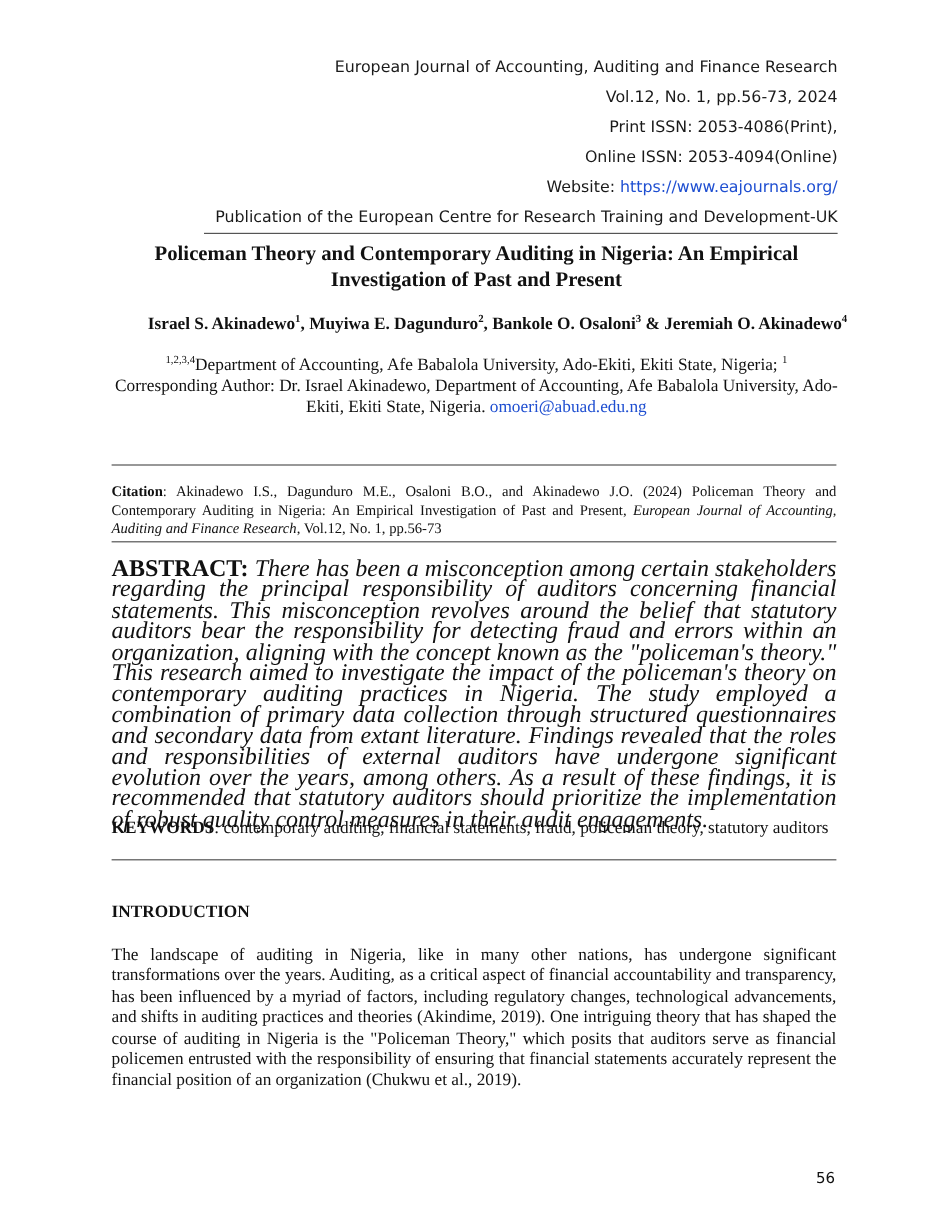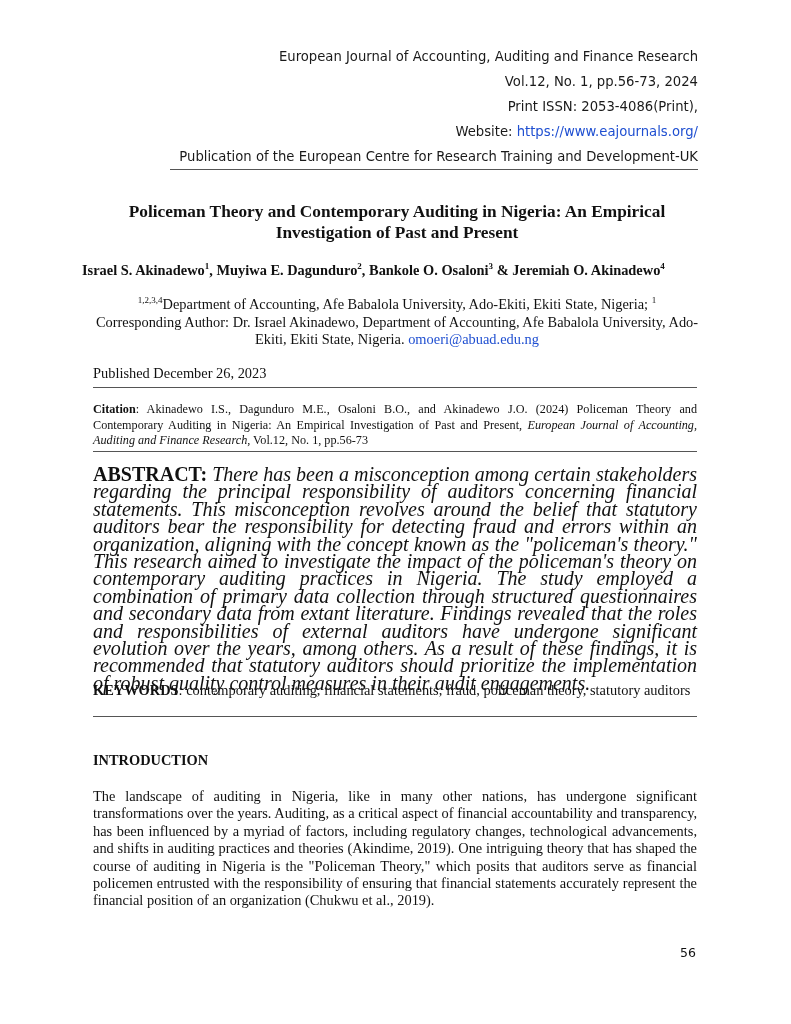--- a/index.html
+++ b/index.html
@@ -4,21 +4,21 @@
 <style>
   html, body { margin: 0; padding: 0; background: #ffffff; }
   body { width: 791px; height: 1024px; position: relative; overflow: hidden; color: #111; }
   .header { position: absolute; left: 170px; width: 528px; top: 44px; text-align: right;
     font-family: "DejaVu Sans", sans-serif; font-size: 13.2px; color: #1a1a1a; }
   .header .line { height: 25px; line-height: 25px; white-space: nowrap; }
   .header .pub { border-bottom: 1.5px solid #555; }
   .header a, .link { color: #1f4fd1; }
   .title { position: absolute; left: 95px; width: 604px; top: 201px; text-align: center;
     font-family: "Liberation Serif", serif; font-weight: bold; font-size: 17.3px; line-height: 21px; }
-  .authors { position: absolute; left: 82px; width: 604px; top: 262px; text-align: left;
+  .authors { position: absolute; left: 102px; width: 604px; top: 262px; text-align: right;
     font-family: "Liberation Serif", serif; font-weight: bold; font-size: 14.4px; line-height: 17px; }
   .affil { position: absolute; left: 95px; width: 604px; top: 296px; text-align: center;
     font-family: "Liberation Serif", serif; font-size: 14.4px; line-height: 17.5px; }
   sup { font-size: 9px; vertical-align: super; line-height: 0; }
   .doi-row { position: absolute; left: 93px; width: 604px; top: 365px; height: 22px;
     font-family: "Liberation Serif", serif; font-size: 14.4px; border-bottom: 1.5px solid #555;
     display: flex; justify-content: space-between; }
   .doi-link { color: #5b8fc9; text-decoration: none; }
   .citation { position: absolute; left: 93px; width: 604px; top: 402px;
     font-family: "Liberation Serif", serif; font-size: 12.2px; line-height: 15.5px;
@@ -26,29 +26,30 @@
   .abstract { position: absolute; left: 93px; width: 604px; top: 466px;
     font-family: "Liberation Serif", serif; font-size: 20px; line-height: 17.4px; text-align: justify; }
   .abstract .body { font-style: italic; }
   .keywords { position: absolute; left: 93px; width: 604px; top: 682px;
     font-family: "Liberation Serif", serif; font-size: 14.4px; line-height: 17.4px; text-align: justify;
     border-bottom: 1.5px solid #555; padding-bottom: 17px; }
   .intro-head { position: absolute; left: 93px; top: 752px; font-family: "Liberation Serif", serif;
     font-weight: bold; font-size: 14.4px; }
   .intro-body { position: absolute; left: 93px; width: 604px; top: 788px;
     font-family: "Liberation Serif", serif; font-size: 14.4px; line-height: 17.4px; text-align: justify; }
-  .page-num { position: absolute; left: 680px; top: 945px; font-family: "DejaVu Sans", sans-serif; font-size: 12.5px; }
+  .page-num { position: absolute; left: 680px; top: 974px; font-family: "DejaVu Sans", sans-serif; font-size: 12.5px; }
 </style>
 </head>
 <body>
 
 <div class="header">
   <div class="line">European Journal of Accounting, Auditing and Finance Research</div>
   <div class="line">Vol.12, No. 1, pp.56-73, 2024</div>
   <div class="line">Print ISSN: 2053-4086(Print),</div>
+  <div class="line">Online ISSN: 2053-4094(Online)</div>
   <div class="line">
     <span>Website: </span><a>https://www.eajournals.org/</a>
   </div>
   <div class="line pub">Publication of the European Centre for Research Training and Development-UK</div>
 </div>
 
 <div class="title">Policeman Theory and Contemporary Auditing in Nigeria: An Empirical Investigation of Past and Present</div>
 
 <div class="authors">
   <span>Israel S. Akinadewo</span><sup>1</sup>,
@@ -56,21 +57,20 @@
   <span>Bankole O. Osaloni</span><sup>3</sup> &amp;
   <span>Jeremiah O. Akinadewo</span><sup>4</sup>
 </div>
 
 <div class="affil">
   <sup>1,2,3,4</sup><span>Department of Accounting, Afe Babalola University, Ado-Ekiti, Ekiti State, Nigeria; </span><sup>1</sup>
   <span>Corresponding Author: Dr. Israel Akinadewo, Department of Accounting, Afe Babalola University, Ado-Ekiti, Ekiti State, Nigeria. </span><a class="link">omoeri@abuad.edu.ng</a>
 </div>
 
 <div class="doi-row">
-  <span>Published December 26, 2023</span>
 </div>
 
 <div class="citation">
   <b>Citation</b><span>: Akinadewo I.S., Dagunduro M.E., Osaloni B.O., and Akinadewo J.O. (2024) Policeman Theory and Contemporary Auditing in Nigeria: An Empirical Investigation of Past and Present, </span><i>European Journal of Accounting, Auditing and Finance Research</i><span>, Vol.12, No. 1, pp.56-73</span>
 </div>
 
 <div class="abstract">
   <b>ABSTRACT:</b>
   <span class="body">There has been a misconception among certain stakeholders regarding the principal responsibility of auditors concerning financial statements. This misconception revolves around the belief that statutory auditors bear the responsibility for detecting fraud and errors within an organization, aligning with the concept known as the "policeman's theory." This research aimed to investigate the impact of the policeman's theory on contemporary auditing practices in Nigeria. The study employed a combination of primary data collection through structured questionnaires and secondary data from extant literature. Findings revealed that the roles and responsibilities of external auditors have undergone significant evolution over the years, among others. As a result of these findings, it is recommended that statutory auditors should prioritize the implementation of robust quality control measures in their audit engagements.</span>
 </div>

